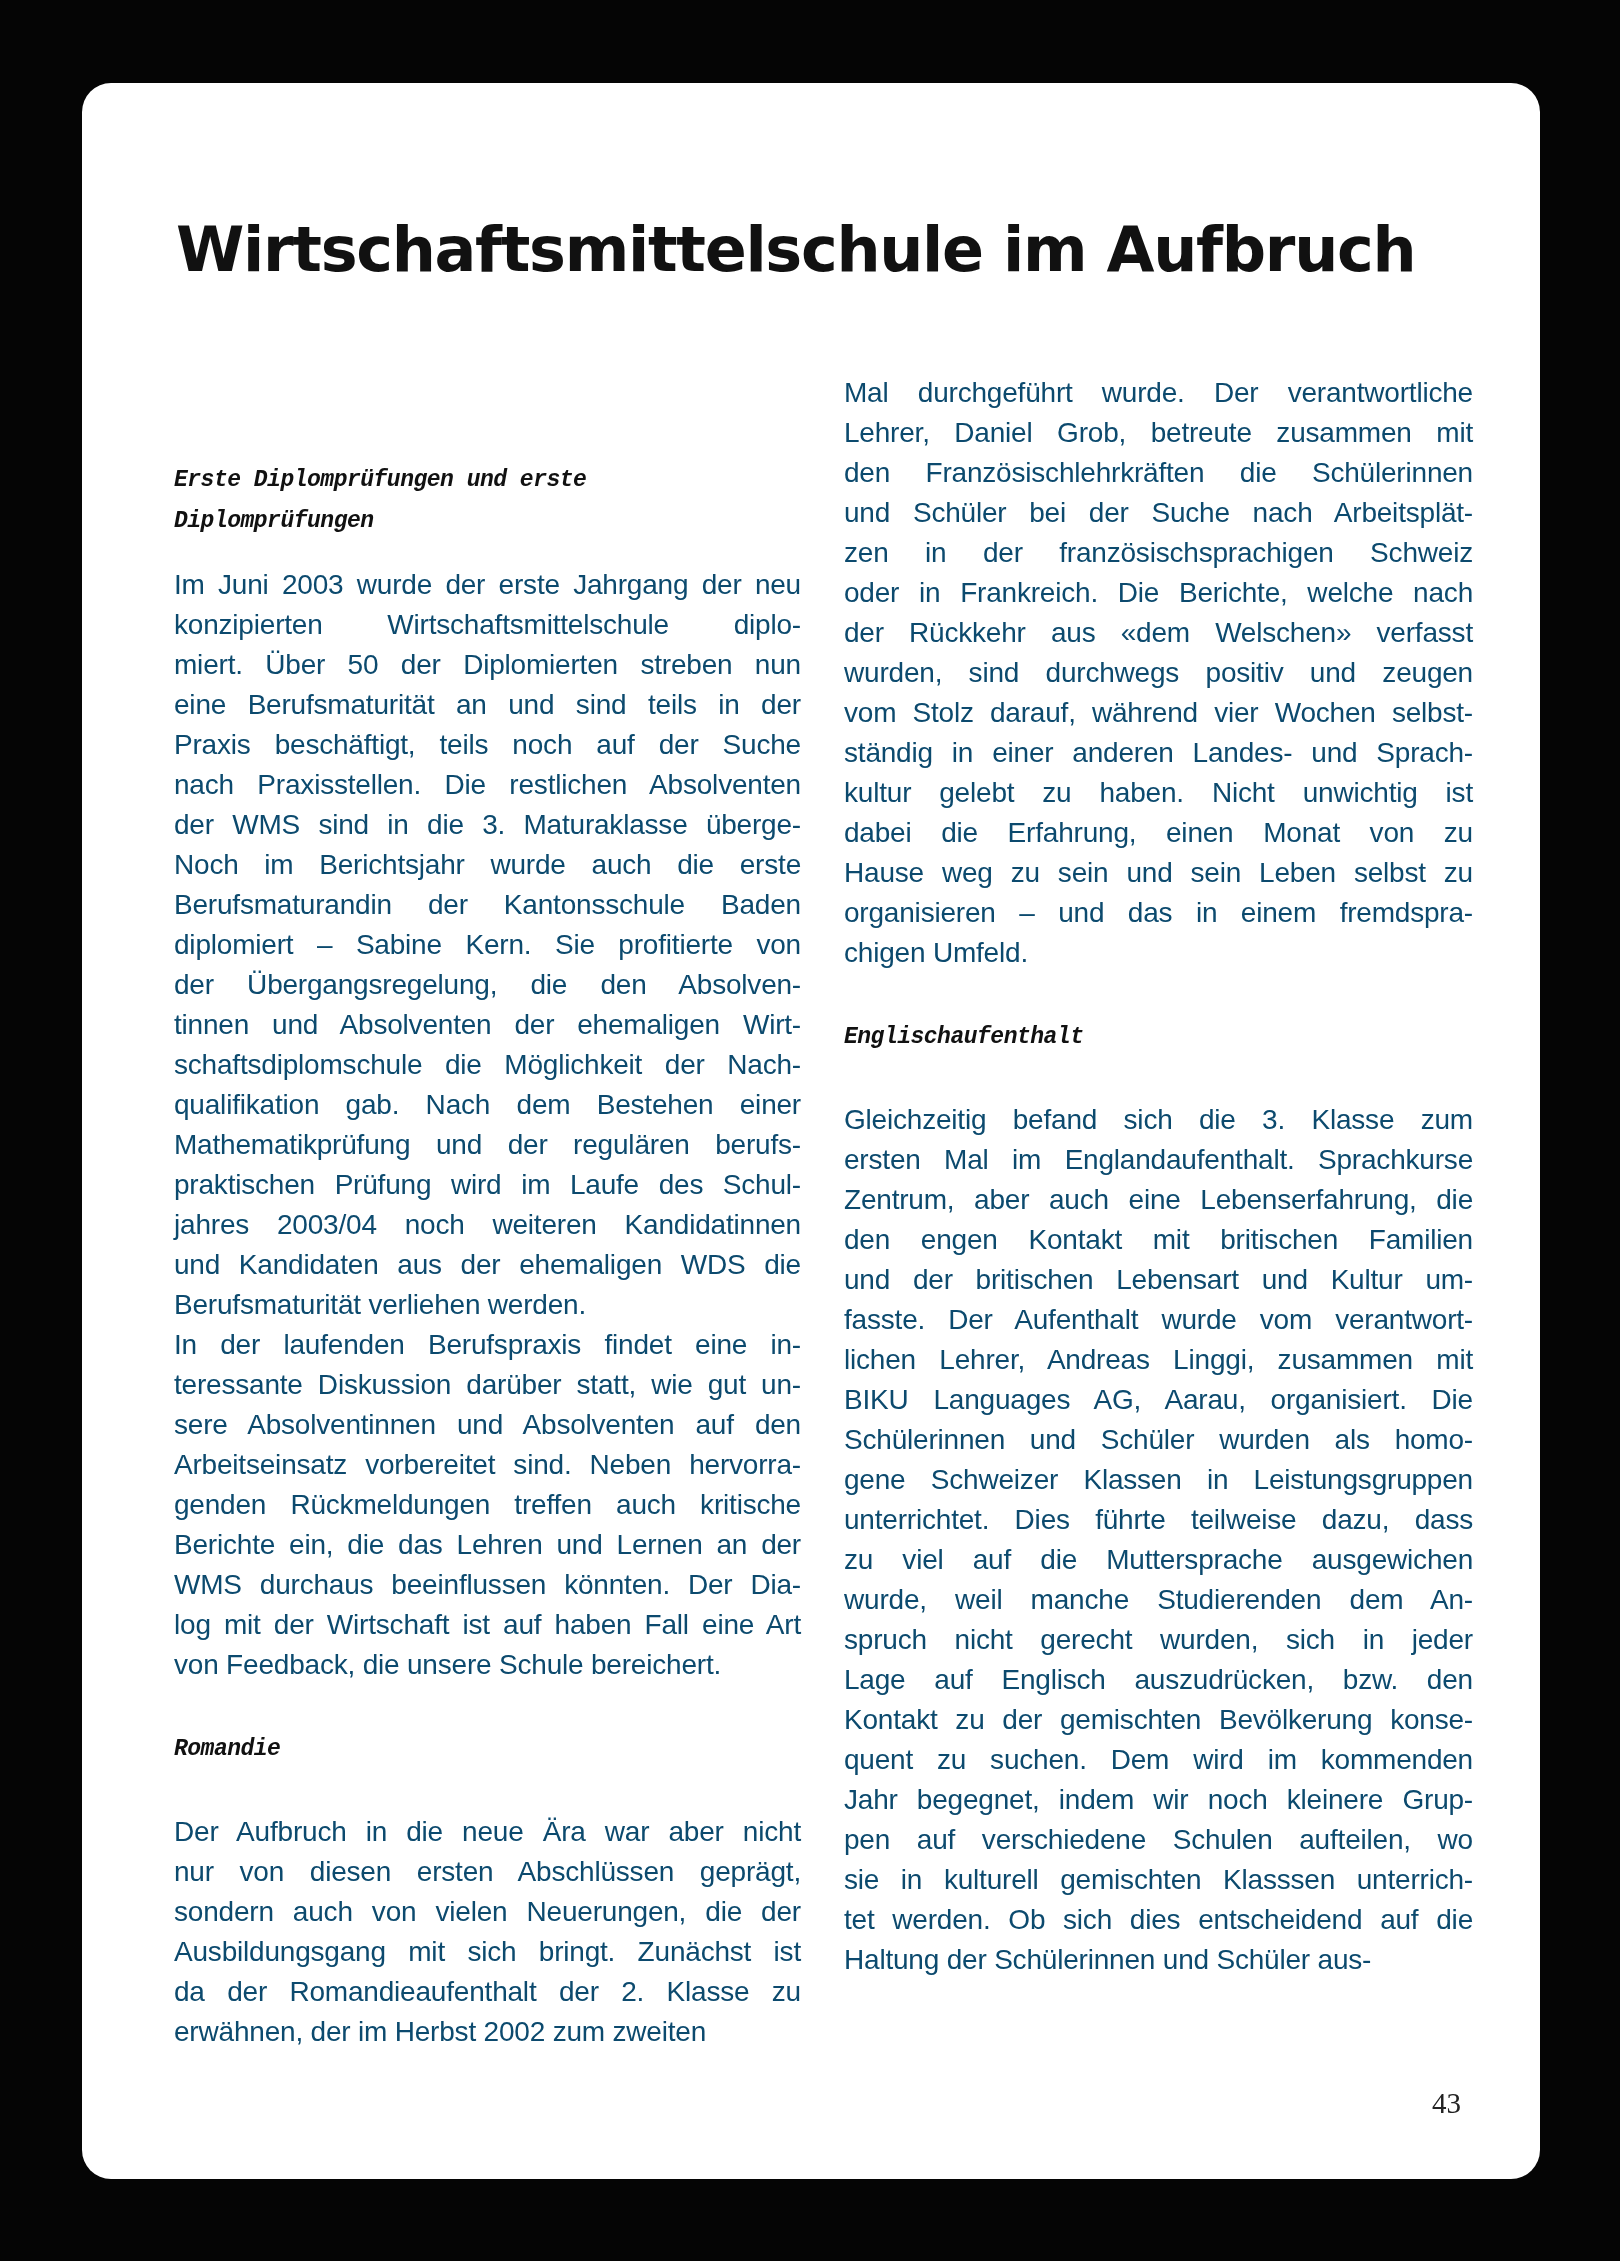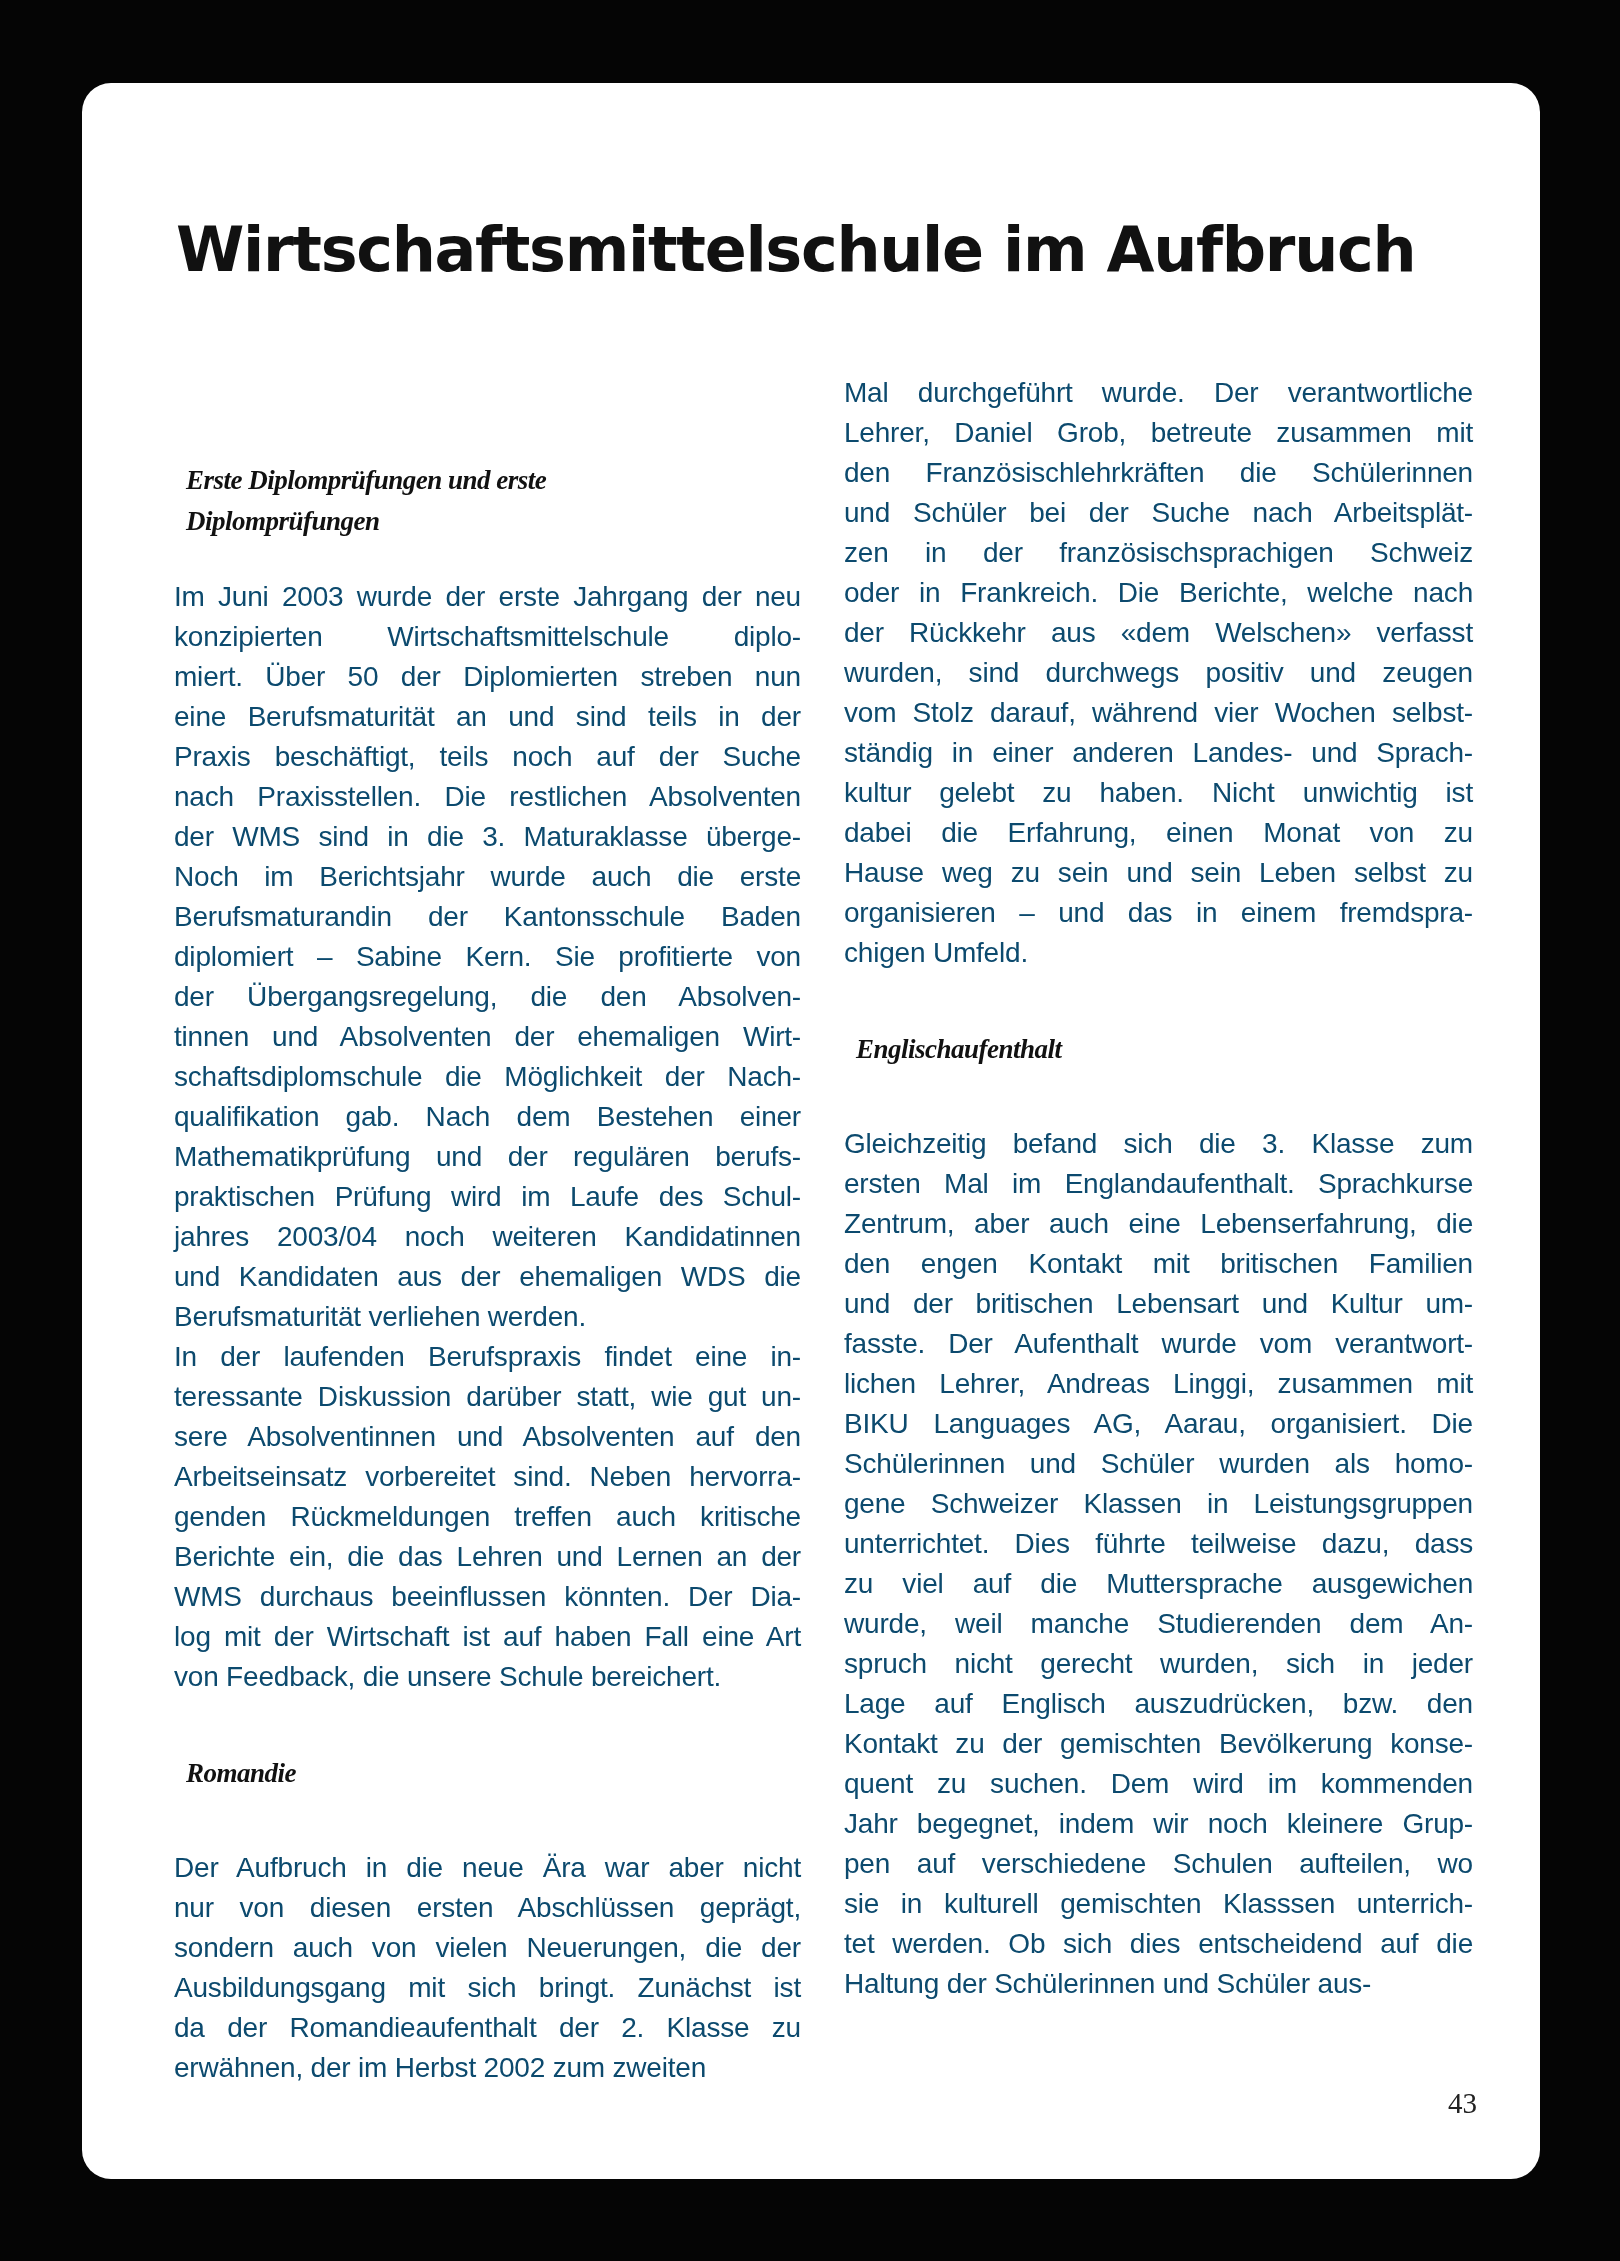--- a/index.html
+++ b/index.html
@@ -37,25 +37,25 @@
     }
     .column {
       position: absolute;
       top: 281px;
       width: 627px;
       color: #1a1a1a;
     }
     .col-left { left: 92px; }
     .col-right { left: 762px; top: 290px; width: 629px; }
     .heading {
-      margin: 12px;
-      font-family: Liberation Serif, serif;
+      margin: 0;
+      font-family: Liberation Mono, monospace;
       font-weight: bold;
       font-style: italic;
-      font-size: 27px;
+      font-size: 23px;
       line-height: 41px;
       letter-spacing: -0.5px;
       color: #111111;
     }
     .heading.first { margin-top: 96px; }
     .para {
       margin: 0;
       font-family: "Liberation Sans", sans-serif;
       font-size: 28px;
       line-height: 40px;
@@ -72,21 +72,21 @@
       overflow: visible;
     }
     .line.last {
       text-align-last: left;
     }
     .gap-after-heading { height: 23px; }
     .gap-before-heading { height: 44px; }
     .gap-after-heading-r { height: 42px; }
     .page-number {
       position: absolute;
-      right: 63px;
+      right: 79px;
       top: 2004px;
       font-family: "Liberation Serif", serif;
       font-size: 29px;
       color: #222222;
     }
   </style>
 </head>
 <body>
 
 <div class="page">

